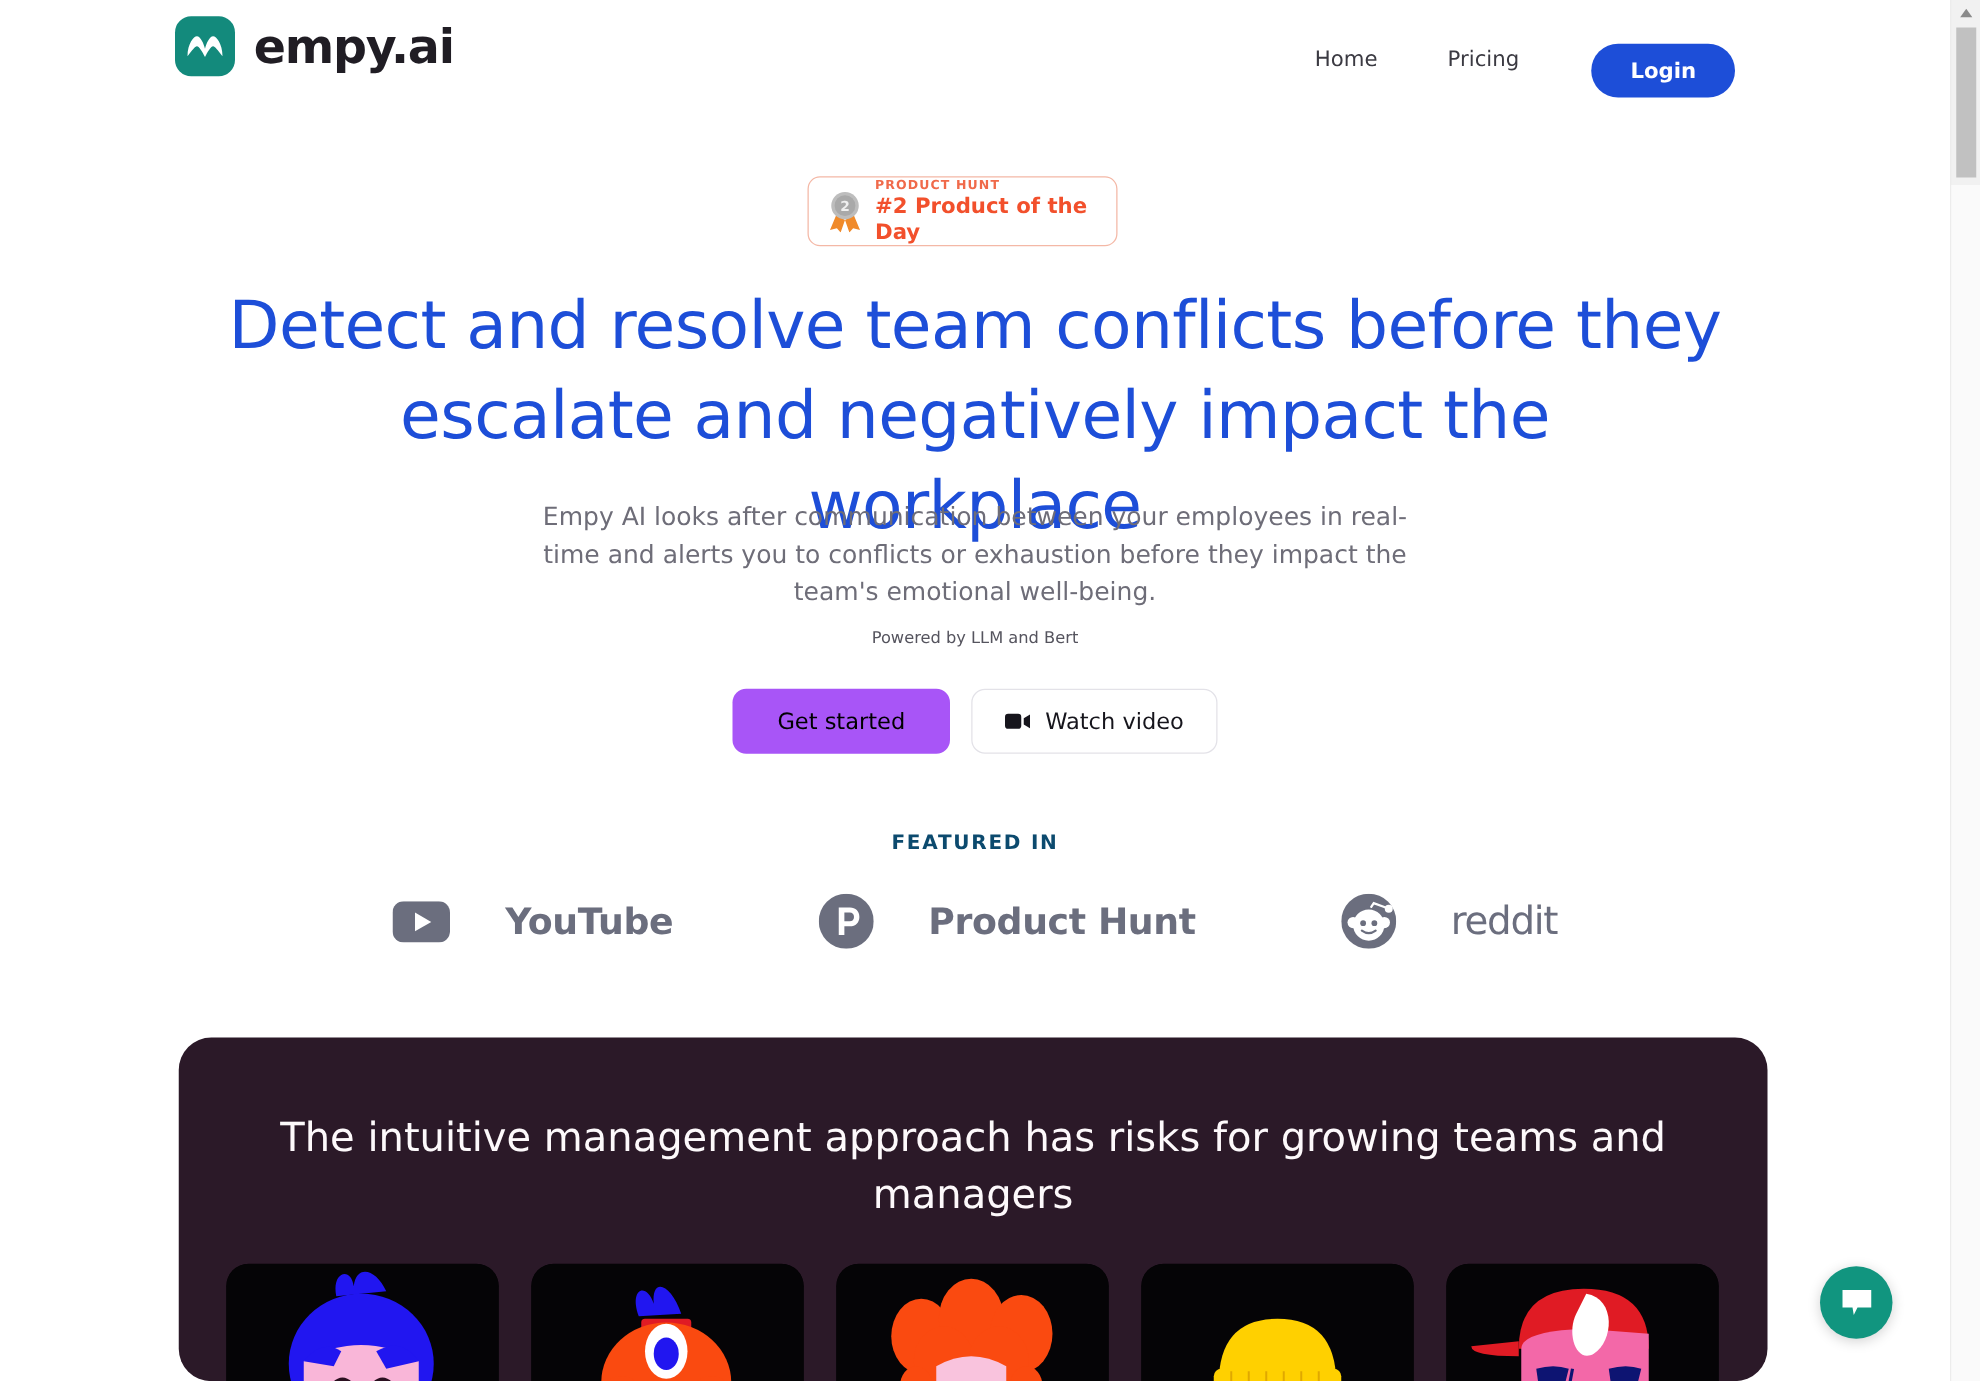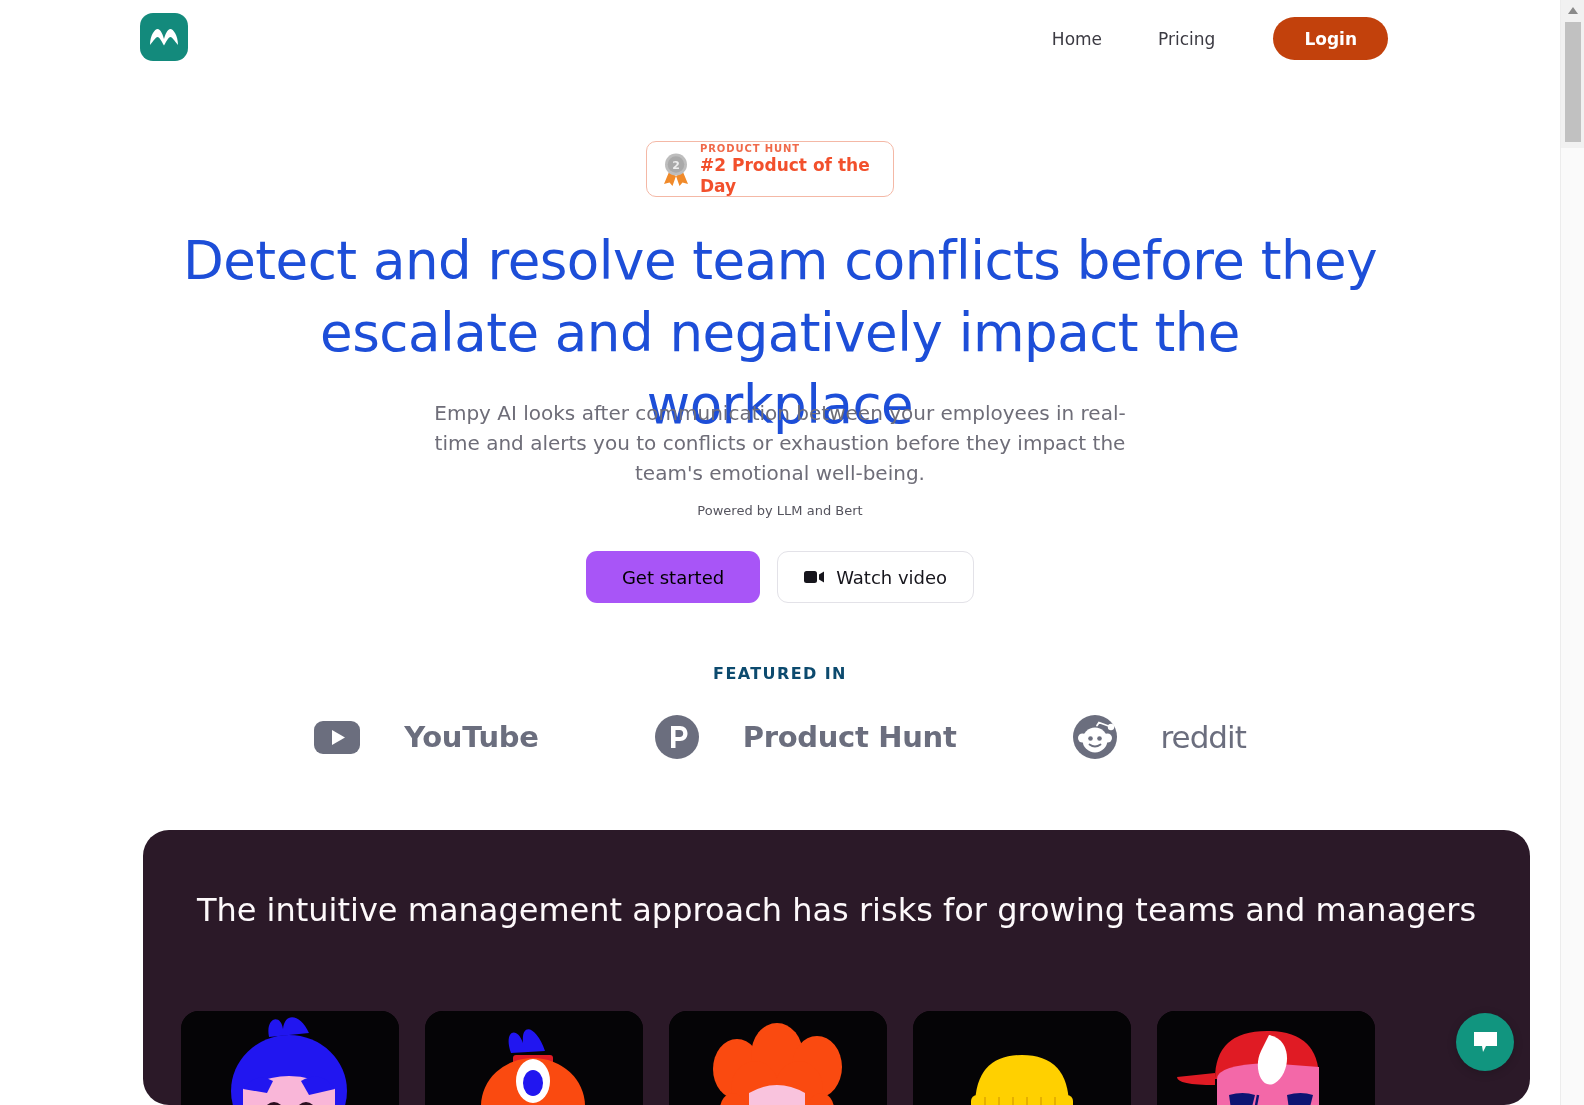--- a/index.html
+++ b/index.html
@@ -61,25 +61,26 @@
   .nav {
     position:absolute; right:172px; top:17px;
     display:flex; align-items:center; gap:0px;
   }
   .nav-link {
     font-size:17px; color:#3b3a42; text-decoration:none;
     padding:0 28px; line-height:40px; cursor:pointer;
   }
   .login-btn {
     margin-left:30px;
-    background:#c2410c; color:#fff;
+    background:#1d4ed8; color:#fff;
     border:none; border-radius:22px;
     font-size:17px; font-weight:600;
     padding:0 31px; height:43px; cursor:pointer;
     font-family:"DejaVu Sans", sans-serif;
+    margin-top:18px;
   }
 
   
   .hero { position:absolute; left:0; top:0; width:1560px; }
 
   .ph-badge {
     position:absolute; left:646px; top:141px;
     width:248px; height:56px;
     border:1.5px solid #f4b8a6;
     border-radius:10px;
@@ -146,21 +147,21 @@
     position:absolute; left:0; top:715px; width:1560px;
     display:flex; justify-content:center; align-items:center; gap:116px;
   }
   .brand { display:flex; align-items:center; gap:14px; color:#6b6e7e; }
   .brand-name { font-size:29px; font-weight:700; letter-spacing:-0.3px;margin-left:30px; }
   .brand-name.reddit { font-weight:400; font-size:31px; letter-spacing:-1px; }
 
   
   .dark-section {
     position:absolute; left:143px; top:830px;
-    width:1387px; height:275px;
+    width:1271px; height:275px;
     background:#2b1928;
     border-radius:26px;
     overflow:hidden;
   }
   .dark-title {
     position:absolute; left:0; top:58px; width:100%;
     text-align:center; color:#fdf9fb;
     font-size:32px; line-height:45px; font-weight:400;
   }
   .cards-row {
@@ -193,20 +194,21 @@
 <div class="viewport">
 
   <div class="header">
 
     <div class="logo-wrap">
       <div class="logo-mark">
         <svg width="30" height="20" viewBox="0 0 30 20" aria-hidden="true">
           <path d="M1 18 C1 8, 6 2, 8.5 2 C11.5 2, 14 8, 15 12 C16 8, 18.5 2, 21.5 2 C24 2, 29 8, 29 18 C25 13, 23 10, 21.5 10 C19.5 10, 17 15, 15 18.5 C13 15, 10.5 10, 8.5 10 C7 10, 5 13, 1 18 Z" fill="#ffffff"></path>
         </svg>
       </div>
+      <div class="logo-text">empy.ai</div>
     </div>
 
     <div class="nav">
       <a class="nav-link" href="#">Home</a>
       <a class="nav-link" href="#">Pricing</a>
       <button class="login-btn">Login</button>
     </div>
   </div>
 
   <div class="hero">

